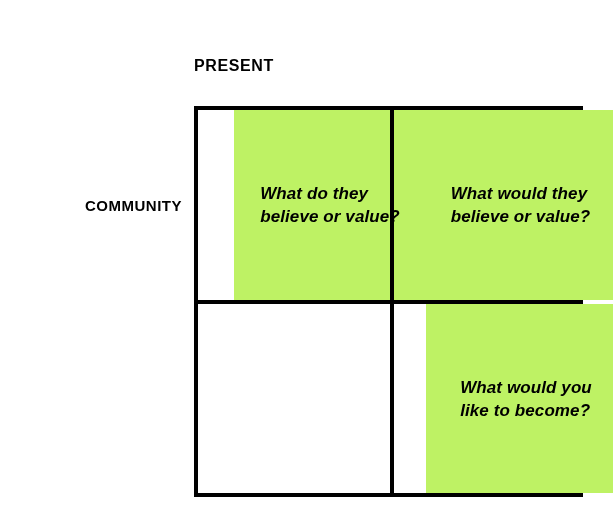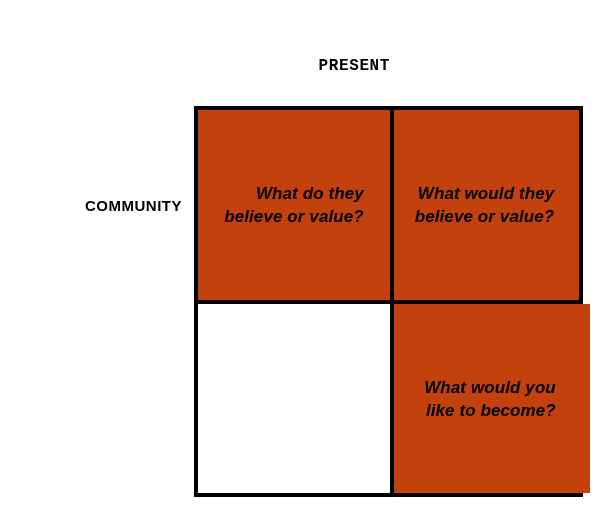--- a/index.html
+++ b/index.html
@@ -24,28 +24,27 @@
     width: 613px;
     height: 528px;
   }
 
   
   .col-header {
     position: absolute;
     top: 54px;
     height: 24px;
     line-height: 24px;
-    text-align: right;
+    text-align: left;
     font-size: 16px;
     font-weight: bold;
     font-style: normal;
     letter-spacing: 0.6px;
     color: #000000;
     white-space: nowrap;
-    font-family: Liberation Mono, monospace;
   }
   #col-header-present {
     left: 194px;
     width: 196px;
   }
   #col-header-future {
     left: 390px;
     width: 193px;
   }
 
@@ -79,22 +78,23 @@
     border: 4px solid #000000;
     background: #ffffff;
   }
 
   .grid-cell {
     position: absolute;
     box-sizing: border-box;
     display: flex;
     align-items: center;
     justify-content: center;
-    text-align: right;
-    background: #c2410c;
+    text-align: left;
+    background: #bef264;
+    margin-left: 36px;
   }
 
   .cell-text {
     font-size: 17px;
     font-weight: bold;
     font-style: italic;
     line-height: 23px;
     letter-spacing: 0.1px;
     color: #000000;
     white-space: pre-line;

